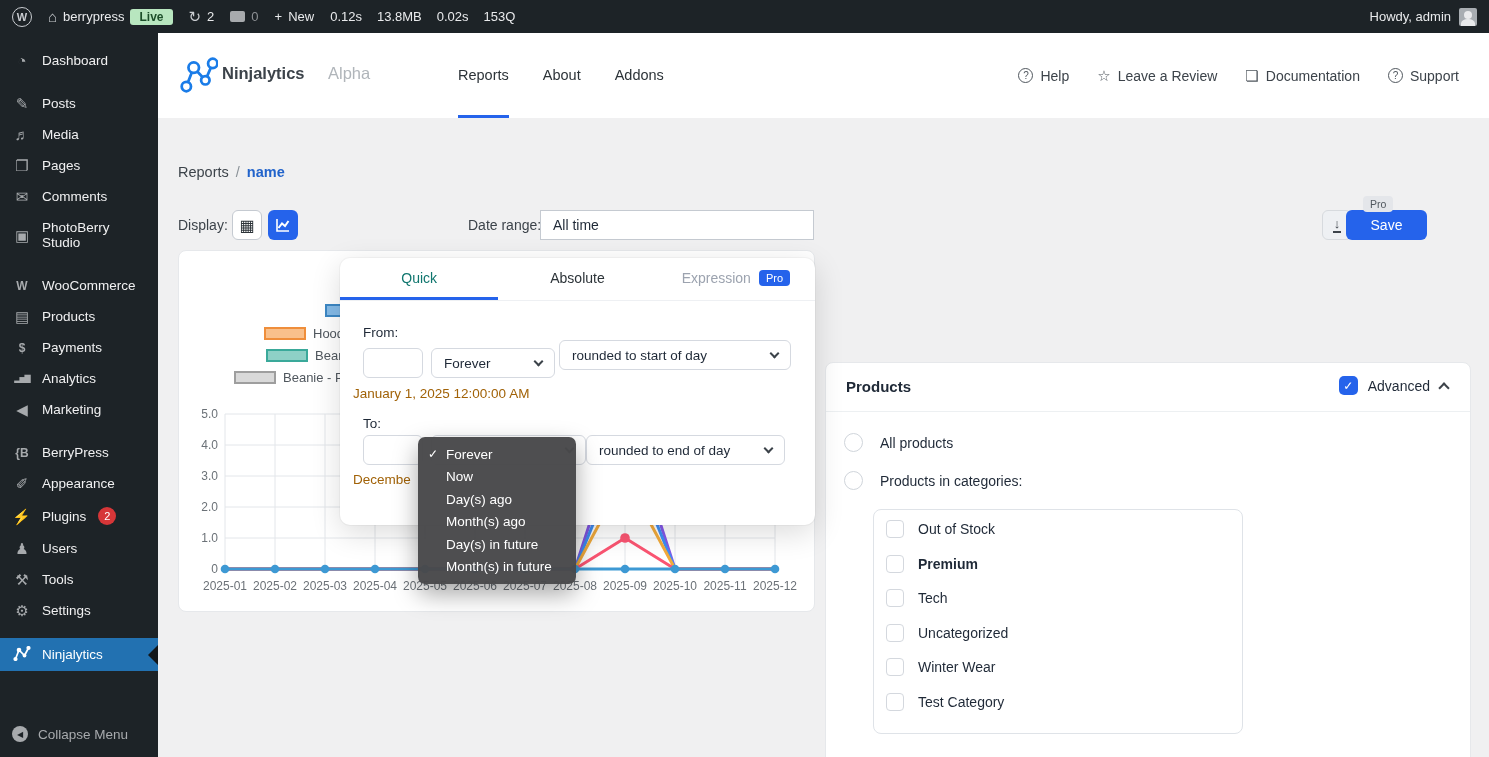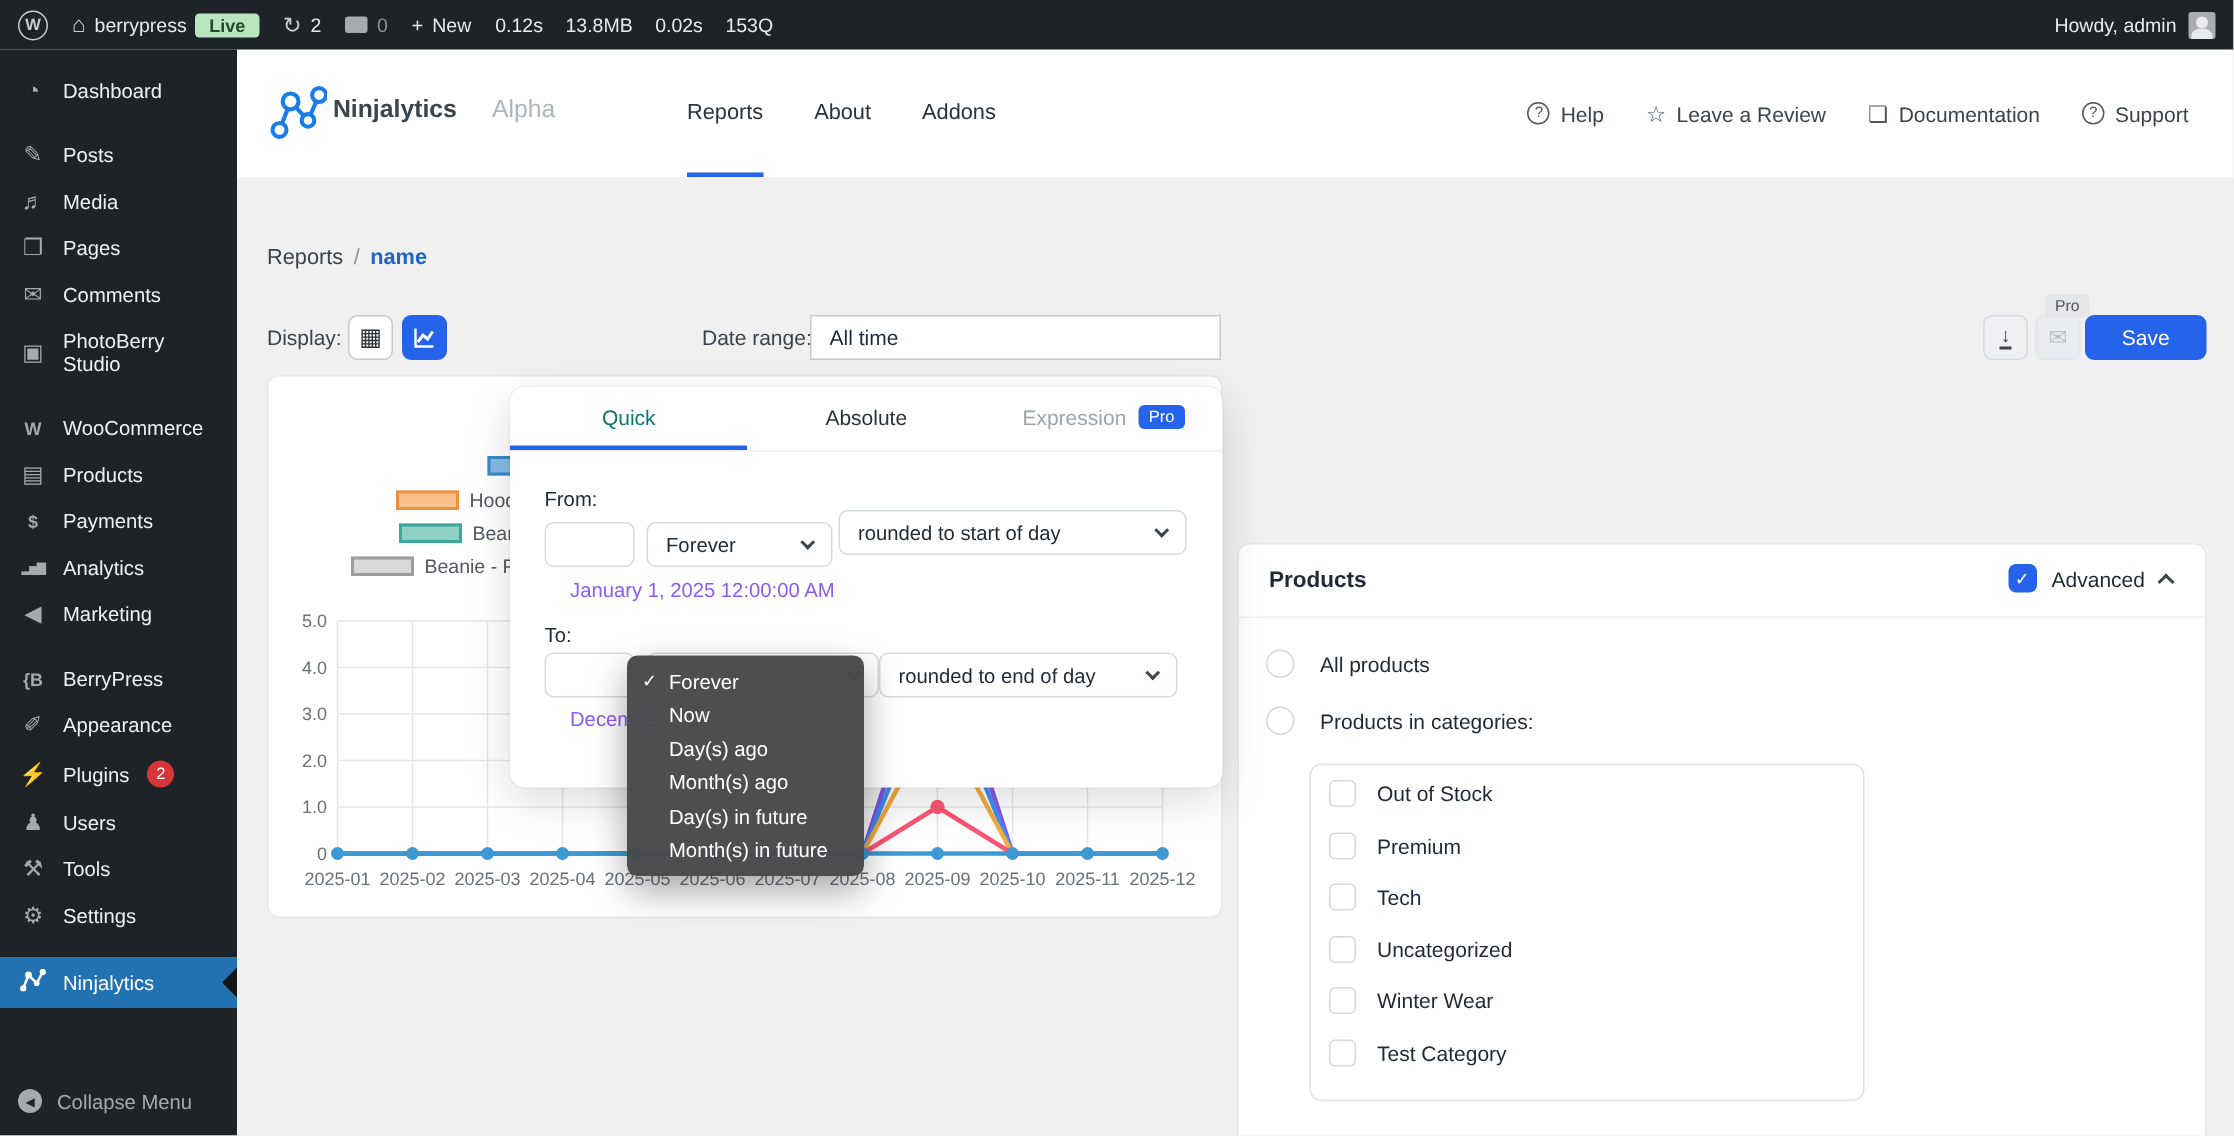--- a/index.html
+++ b/index.html
@@ -61,42 +61,42 @@
   .iconbtn{position:absolute;top:92px;width:30px;height:30px;border-radius:6px;display:flex;align-items:center;justify-content:center;cursor:pointer}
   .btn-table{left:74px;background:#fff;border:1px solid #c5cad1;font-size:16px;color:#2c3338}
   .btn-chart{left:110px;background:#2563eb;border:none}
   .lbl-dr{position:absolute;left:310px;top:99px}
   .inp{border:1px solid #c5cad1;border-radius:0;background:#fff;font-family:"Liberation Sans",sans-serif;font-size:14px;color:#1f2937;padding:0 12px}
   .inp-dr{position:absolute;left:382px;top:92px;width:274px;height:30px}
   .btn-download{left:1164px;background:#eef0f3;border:1px solid #d7dade}
   .dl-glyph{font-size:13px;color:#3c434a;border-bottom:2px solid #3c434a;line-height:1.1;padding:0 1px}
   .btn-mail{left:1199px;background:#e9ecf0;border:1px solid #e2e5e9;font-size:15px;color:#b9bfc6}
   .chip-pro{position:absolute;left:1205px;top:78px;background:#e4e6ea;border-radius:4px;font-size:10.5px;color:#50575e;padding:2px 7px;z-index:5}
-  .btn-save{position:absolute;left:1232px;top:92px;width:81px;height:30px;background:#2563eb;color:#fff;border:none;border-radius:6px;font-size:14px;font-weight:500;cursor:pointer;font-family:"Liberation Sans",sans-serif}
+  .btn-save{position:absolute;left:1188px;top:92px;width:81px;height:30px;background:#2563eb;color:#fff;border:none;border-radius:6px;font-size:14px;font-weight:500;cursor:pointer;font-family:"Liberation Sans",sans-serif}
 
   
   .chart-card{position:absolute;left:20px;top:132px;width:637px;height:362px;background:#fff;border:1px solid #e6e8eb;border-radius:8px;z-index:1}
   .lg-row{position:absolute;display:flex;align-items:center;gap:7px;font-size:13px;color:#50575e;cursor:pointer}
   .lg-box{width:42px;height:13px;border:2px solid}
   .lg-0{left:146px;top:53px}.lg-1{left:85px;top:75px}.lg-2{left:87px;top:97px}.lg-3{left:55px;top:119px}
   .chart-svg{position:absolute;left:20px;top:158px}
 
   
   .popup{position:absolute;left:182px;top:140px;width:475px;height:267px;background:#fff;border-radius:10px;box-shadow:0 8px 30px rgba(0,0,0,.14),0 0 0 1px rgba(0,0,0,.03);z-index:10}
   .dp-tabs{display:flex;height:43px;border-bottom:1px solid #eef0f3}
   .dp-tab{flex:1;display:flex;align-items:center;justify-content:center;gap:8px;font-size:14px;color:#2c3338;border-bottom:3px solid transparent;cursor:pointer}
   .dp-tab.active{color:#0f766e;font-weight:400;border-color:#2563eb}
   .dp-tab.pro{color:#9ca3af}
   .chip-pro-sm{background:#2563eb;color:#fff;border-radius:4px;font-size:11px;padding:2px 7px}
   .dp-lbl{position:absolute;left:23px;font-size:13.5px;color:#1f2937}
   .dp-inp{position:absolute;left:23px;width:60px;height:30px;border:1px solid #d5d9e0;border-radius:6px;padding:0 8px;font-size:13.5px}
   .dp-sel{position:absolute;height:30px;border:1px solid #d5d9e0;border-radius:6px;background:#fff;display:flex;align-items:center;justify-content:space-between;padding:0 12px;font-size:13.5px;color:#1f2937;cursor:pointer}
   .chev{width:7px;height:7px;border-right:2px solid #3c434a;border-bottom:2px solid #3c434a;transform:rotate(45deg);margin-top:-4px;flex:none;margin-left:10px}
   .chev-up{width:8px;height:8px;border-right:2px solid #3c434a;border-bottom:2px solid #3c434a;transform:rotate(-135deg);margin-top:5px}
-  .dp-preview{position:absolute;left:40px;font-size:13.5px;color:#8b5cf6}
+  .dp-preview{position:absolute;left:13px;font-size:13.5px;color:#a16207}
 
   
   .native-dd{position:absolute;left:260px;top:319px;width:158px;height:147px;background:rgba(72,72,74,.97);border-radius:7px;box-shadow:0 10px 25px rgba(0,0,0,.35);z-index:20;padding:6px 0;color:#fff;font-size:13.5px}
   .dd-opt{height:22.5px;display:flex;align-items:center;padding:0 10px;cursor:pointer}
   .dd-check{width:18px;flex:none;font-size:12px}
 
   
   .card{position:absolute;background:#fff;border:1px solid #e6e8eb;border-radius:8px}
   .report-card{left:667px;top:137px;width:646px;height:85px}
   .rc-lbl{position:absolute;left:20px;top:12px;font-size:13.5px;color:#1f2937}
@@ -463,21 +463,21 @@
         </div>
         <div class="radio-row" style="top:108px">
           <span class="radio"></span>
           <span>Products in categories:</span>
         </div>
         <div class="cat-box">
             <div class="cat-row" style="top: 10px;">
               <span class="cb"></span>
               <span>Out of Stock</span>
             </div>
-            <div class="cat-row" style="top: 44.5px;">
+            <div class="cat-row" style="top: 44.5px; font-weight: bold;">
               <span class="cb"></span>
               <span>Premium</span>
             </div>
             <div class="cat-row" style="top: 79px;">
               <span class="cb"></span>
               <span>Tech</span>
             </div>
             <div class="cat-row" style="top: 113.5px;">
               <span class="cb"></span>
               <span>Uncategorized</span>

